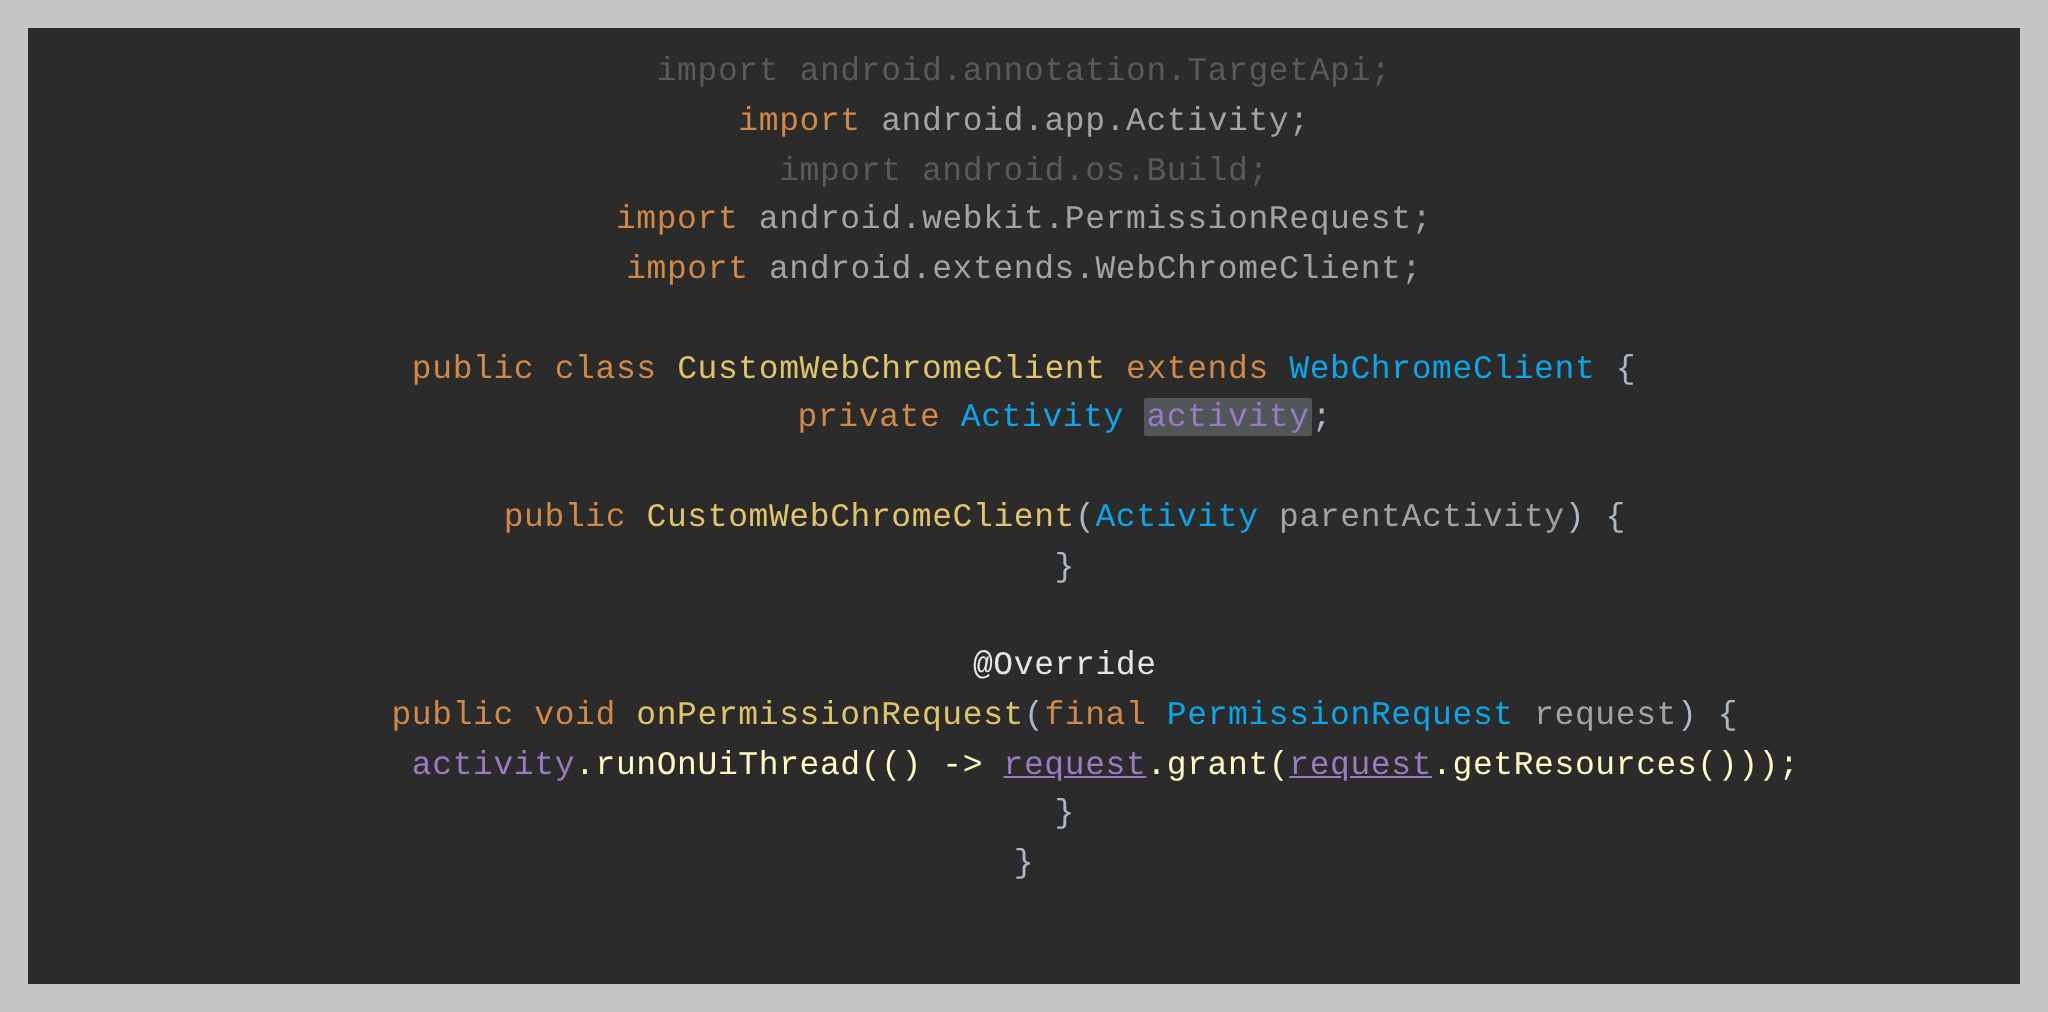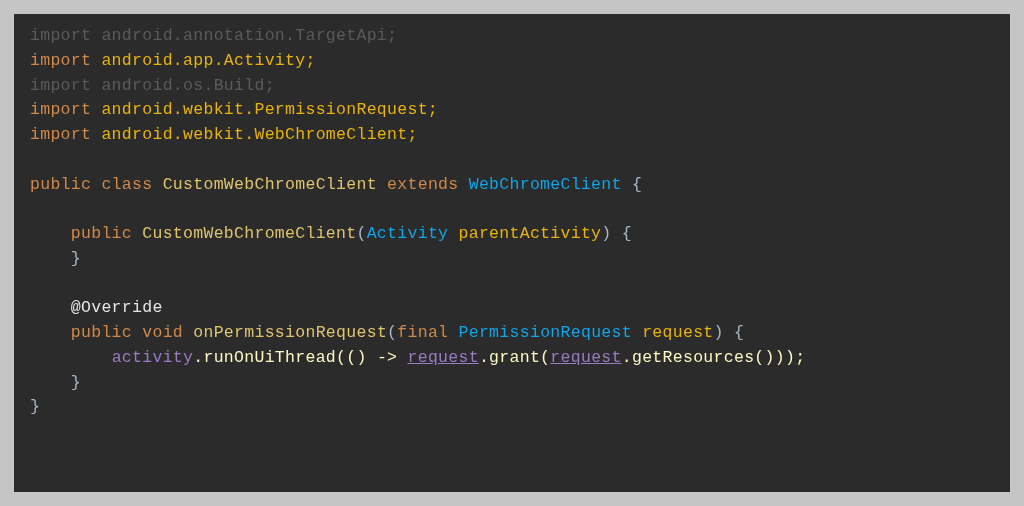--- a/index.html
+++ b/index.html
@@ -13,54 +13,55 @@
   .editor {
     width: 100%;
     height: 100%;
     background: #2b2b2b;
     padding: 10px 16px;
     overflow: hidden;
     font-size: 16.5px;
     line-height: 1.5;
     letter-spacing: 0.3px;
   }
-  .line { white-space: pre; }
+  .line { white-space: pre; text-align: center; }
   .dim { color: #5a5a5a; }
   .kw { color: #d08948; }        
   .name { color: #9a7bc4; }      
   .type { color: #0ea5e9; }      
   .method { color: #e0c46c; }    
   .classname { color: #e0c46c; } 
   .annot { color: #e5e5e5; }     
-  .plain { color: #eab308; }
+  .plain { color: #a3a3a3; }
   .punct { color: #a9b7c6; }
   .paren { color: #a9b7c6; }
   .hl { background: #515658; padding: 0 1px; border-radius: 1px; }
   .underline { text-decoration: underline; }
   .call { color: #fef9c3; }
 </style>
 </head>
 <body>
 
 <div class="editor">
 
   <div class="line"><span class="dim">import</span><span class="dim"> android.annotation.TargetApi;</span></div>
 
   <div class="line"><span class="kw">import</span><span class="plain"> android.app.Activity;</span></div>
 
   <div class="line"><span class="dim">import</span><span class="dim"> android.os.Build;</span></div>
 
   <div class="line"><span class="kw">import</span><span class="plain"> android.webkit.PermissionRequest;</span></div>
 
-  <div class="line"><span class="kw">import</span><span class="plain"> android.webkit.WebChromeClient;</span></div>
+  <div class="line"><span class="kw">import</span><span class="plain"> android.extends.WebChromeClient;</span></div>
 
   <div class="line">&nbsp;</div>
 
   <div class="line"><span class="kw">public</span><span class="plain"> </span><span class="kw">class</span><span class="plain"> </span><span class="classname">CustomWebChromeClient</span><span class="plain"> </span><span class="kw">extends</span><span class="plain"> </span><span class="type">WebChromeClient</span><span class="punct"> {</span></div>
 
+  <div class="line"><span class="plain">    </span><span class="kw">private</span><span class="plain"> </span><span class="type">Activity</span><span class="plain"> </span><span class="name hl">activity</span><span class="punct">;</span></div>
 
   <div class="line">&nbsp;</div>
 
   <div class="line"><span class="plain">    </span><span class="kw">public</span><span class="plain"> </span><span class="method">CustomWebChromeClient</span><span class="paren">(</span><span class="type">Activity</span><span class="plain"> </span><span class="plain">parentActivity</span><span class="punct">) {</span></div>
 
 
 
   <div class="line"><span class="plain">    </span><span class="punct">}</span></div>
 
   <div class="line">&nbsp;</div>

